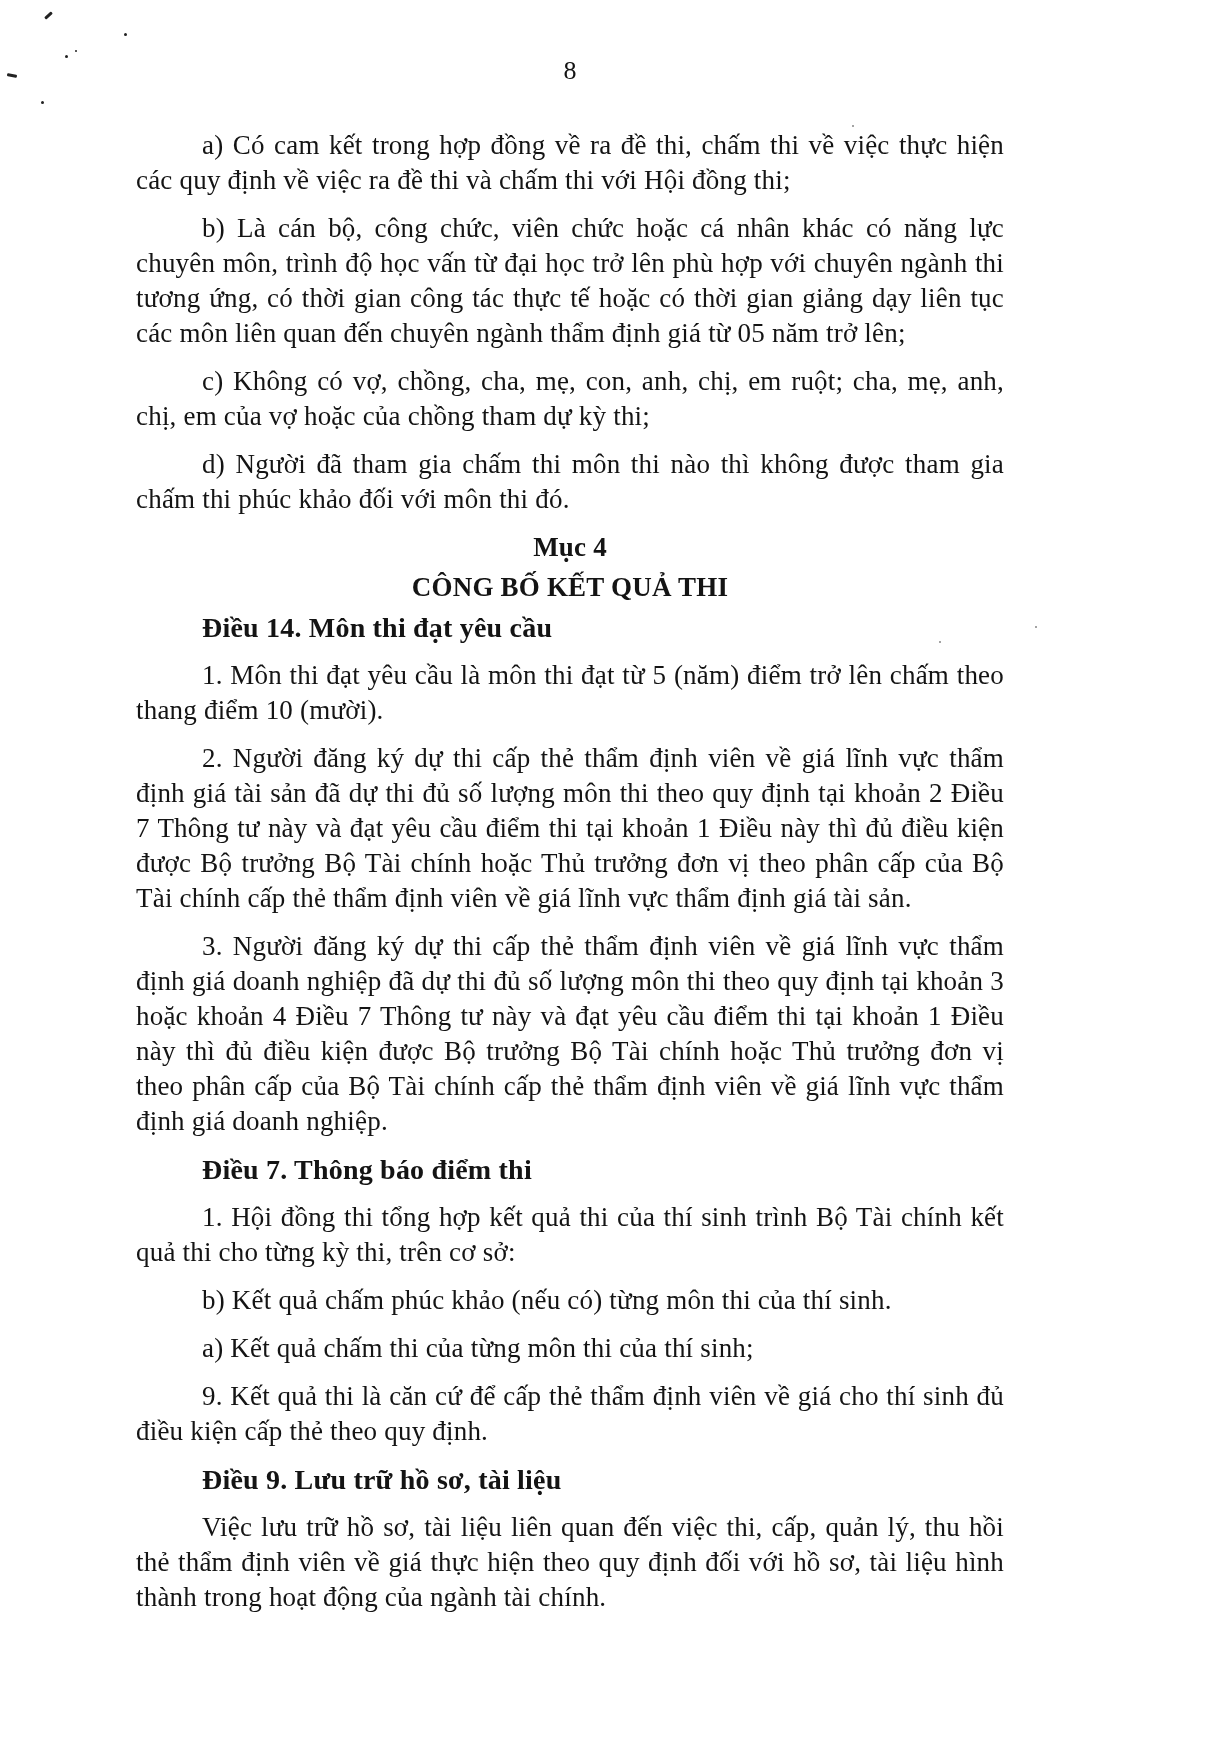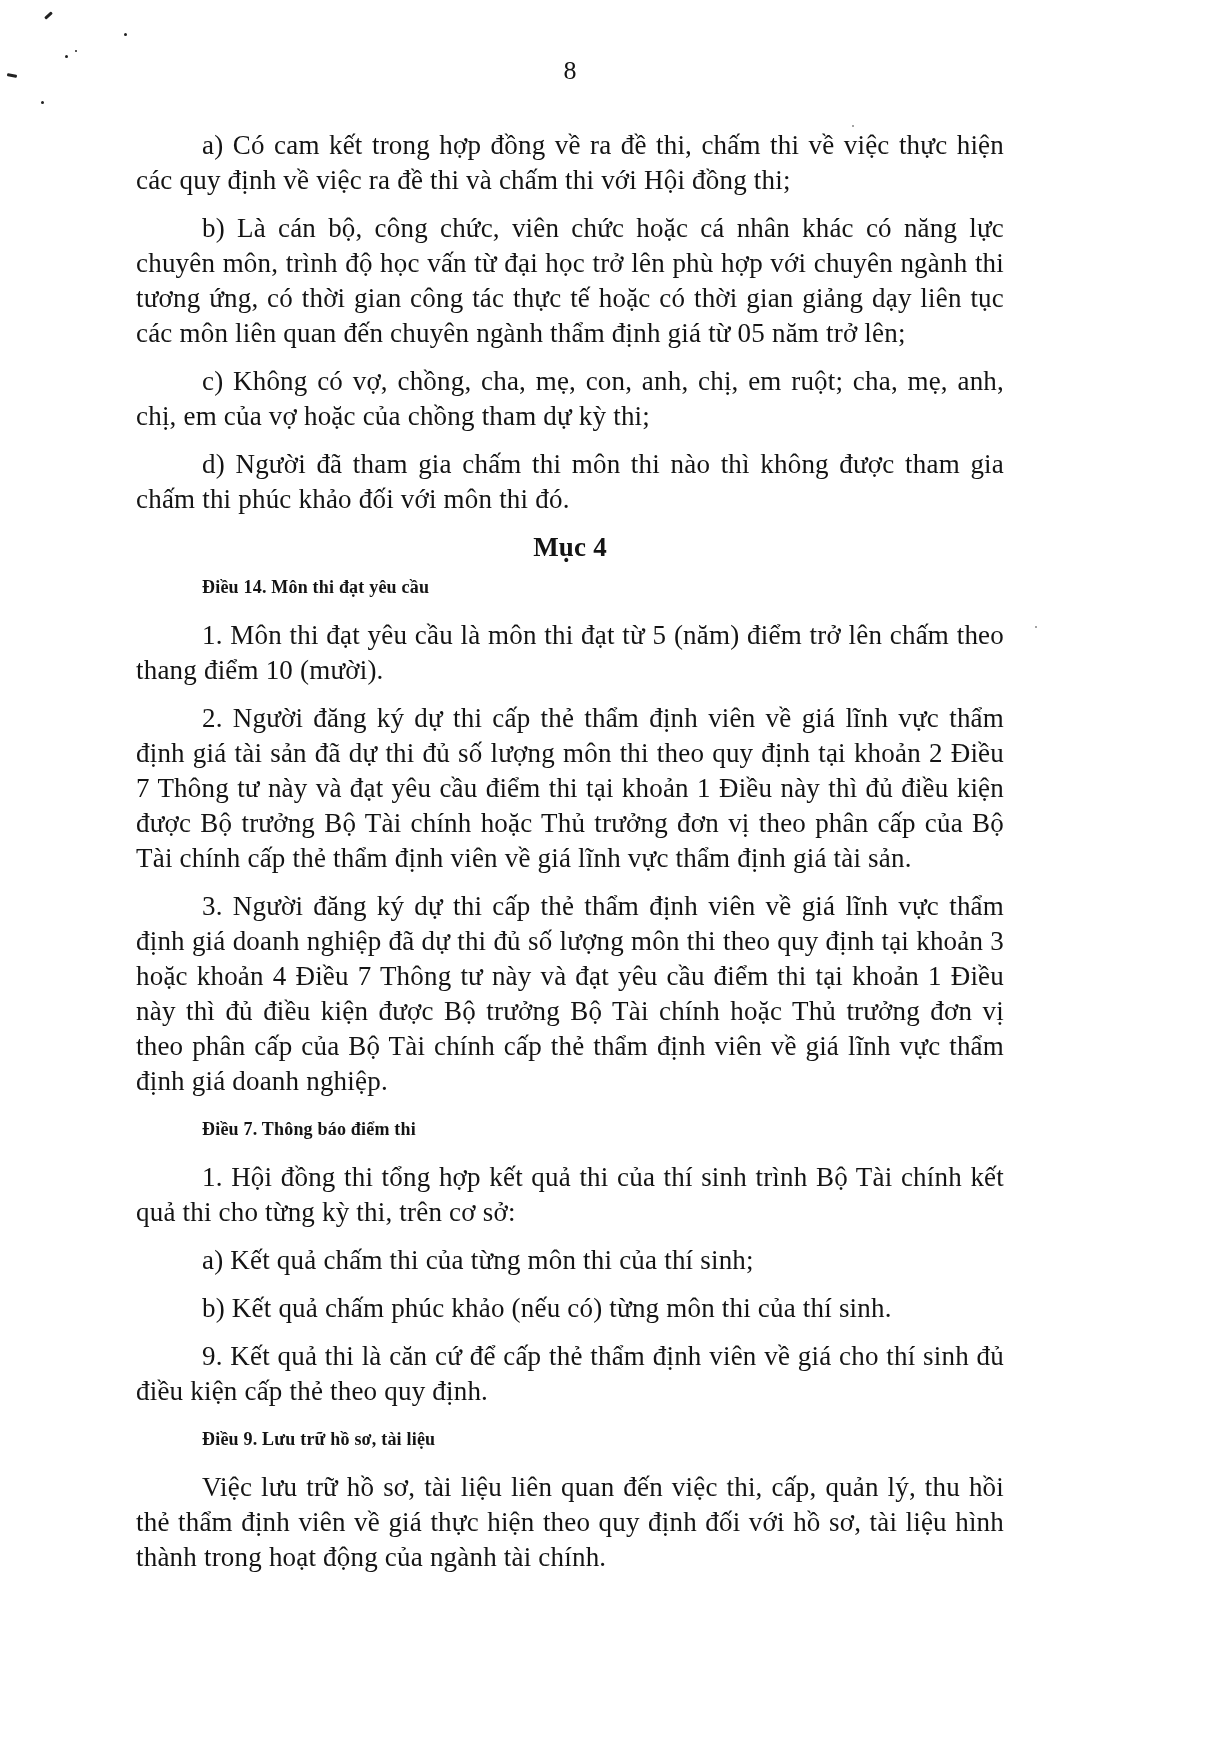--- a/index.html
+++ b/index.html
@@ -41,21 +41,21 @@
   .content .center-heading {
     margin: 4px 0 5px 0;
     font-size: 27px;
     line-height: 35px;
     text-align: center;
     text-indent: 0;
     font-weight: bold;
   }
   .content .article-heading {
     margin: 4px 0 13px 0;
-    font-size: 18px;
+    font-size: 28px;
     line-height: 35px;
     text-align: left;
     text-indent: 66px;
     font-weight: bold;
   }
   
   .speck {
     position: absolute;
     background: #222222;
     border-radius: 50%;
@@ -84,24 +84,25 @@
 <div class="speck faint" style="left:939px; top:641px; width:2px; height:2px;"></div>
 
 <div class="page-number">8</div>
 
 <div class="content">
   <p>a) Có cam kết trong hợp đồng về ra đề thi, chấm thi về việc thực hiện các quy định về việc ra đề thi và chấm thi với Hội đồng thi;</p>
   <p>b) Là cán bộ, công chức, viên chức hoặc cá nhân khác có năng lực chuyên môn, trình độ học vấn từ đại học trở lên phù hợp với chuyên ngành thi tương ứng, có thời gian công tác thực tế hoặc có thời gian giảng dạy liên tục các môn liên quan đến chuyên ngành thẩm định giá từ 05 năm trở lên;</p>
   <p>c) Không có vợ, chồng, cha, mẹ, con, anh, chị, em ruột; cha, mẹ, anh, chị, em của vợ hoặc của chồng tham dự kỳ thi;</p>
   <p>d) Người đã tham gia chấm thi môn thi nào thì không được tham gia chấm thi phúc khảo đối với môn thi đó.</p>
   <p class="center-heading">Mục 4</p>
+  <p class="center-heading">CÔNG BỐ KẾT QUẢ THI</p>
   <p class="article-heading">Điều 14. Môn thi đạt yêu cầu</p>
   <p>1. Môn thi đạt yêu cầu là môn thi đạt từ 5 (năm) điểm trở lên chấm theo thang điểm 10 (mười).</p>
   <p>2. Người đăng ký dự thi cấp thẻ thẩm định viên về giá lĩnh vực thẩm định giá tài sản đã dự thi đủ số lượng môn thi theo quy định tại khoản 2 Điều 7 Thông tư này và đạt yêu cầu điểm thi tại khoản 1 Điều này thì đủ điều kiện được Bộ trưởng Bộ Tài chính hoặc Thủ trưởng đơn vị theo phân cấp của Bộ Tài chính cấp thẻ thẩm định viên về giá lĩnh vực thẩm định giá tài sản.</p>
   <p>3. Người đăng ký dự thi cấp thẻ thẩm định viên về giá lĩnh vực thẩm định giá doanh nghiệp đã dự thi đủ số lượng môn thi theo quy định tại khoản 3 hoặc khoản 4 Điều 7 Thông tư này và đạt yêu cầu điểm thi tại khoản 1 Điều này thì đủ điều kiện được Bộ trưởng Bộ Tài chính hoặc Thủ trưởng đơn vị theo phân cấp của Bộ Tài chính cấp thẻ thẩm định viên về giá lĩnh vực thẩm định giá doanh nghiệp.</p>
   <p class="article-heading">Điều 7. Thông báo điểm thi</p>
   <p>1. Hội đồng thi tổng hợp kết quả thi của thí sinh trình Bộ Tài chính kết quả thi cho từng kỳ thi, trên cơ sở:</p>
+  <p>b) Kết quả chấm phúc khảo (nếu có) từng môn thi của thí sinh.</p>
   <p>a) Kết quả chấm thi của từng môn thi của thí sinh;</p>
-  <p>b) Kết quả chấm phúc khảo (nếu có) từng môn thi của thí sinh.</p>
   <p>9. Kết quả thi là căn cứ để cấp thẻ thẩm định viên về giá cho thí sinh đủ điều kiện cấp thẻ theo quy định.</p>
   <p class="article-heading">Điều 9. Lưu trữ hồ sơ, tài liệu</p>
   <p>Việc lưu trữ hồ sơ, tài liệu liên quan đến việc thi, cấp, quản lý, thu hồi thẻ thẩm định viên về giá thực hiện theo quy định đối với hồ sơ, tài liệu hình thành trong hoạt động của ngành tài chính.</p>
 </div>
 
 </body></html>

